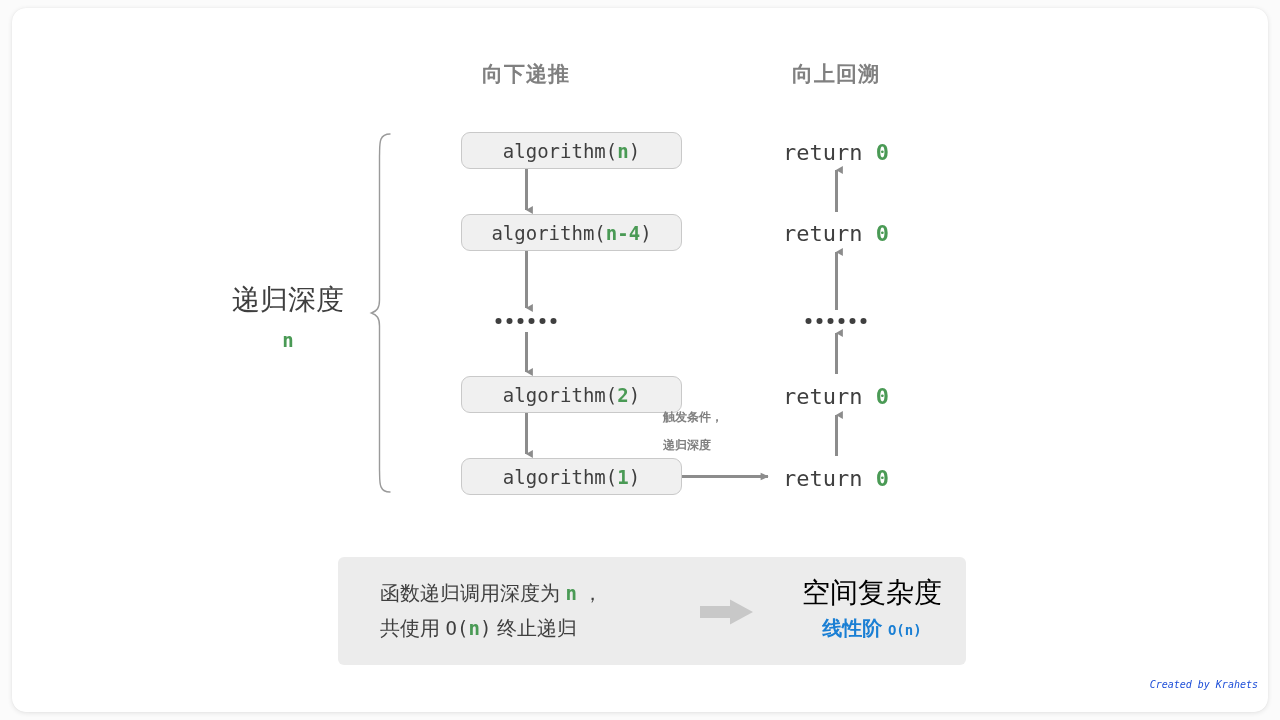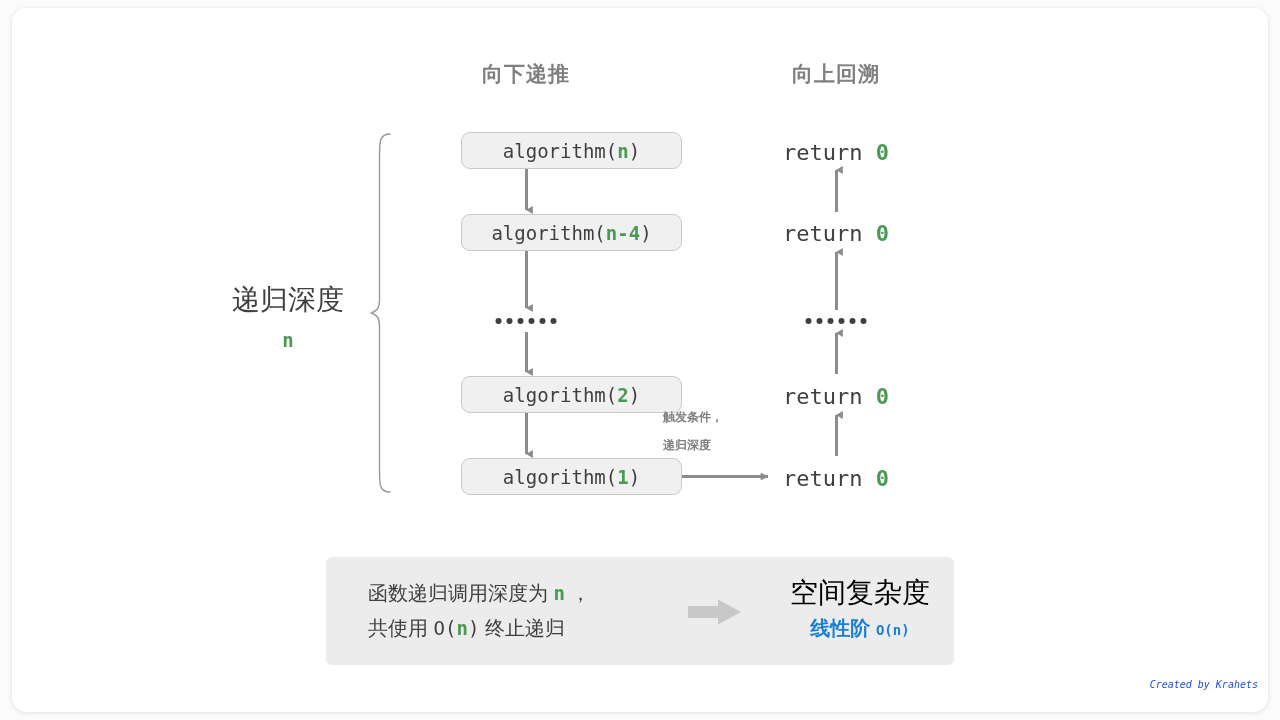--- a/index.html
+++ b/index.html
@@ -154,21 +154,21 @@
     font-size: 19px;
     font-weight: bold;
     color: #4a9a55;
     display: block;
     margin-top: 10px;
   }
 
   
   .panel {
     position: absolute;
-    left: 326px;
+    left: 338px;
     top: 557px;
     width: 628px;
     height: 108px;
     background: #ececec;
     border-radius: 6px;
   }
   .panel-left {
     position: absolute;
     left: 42px;
     top: 19px;

